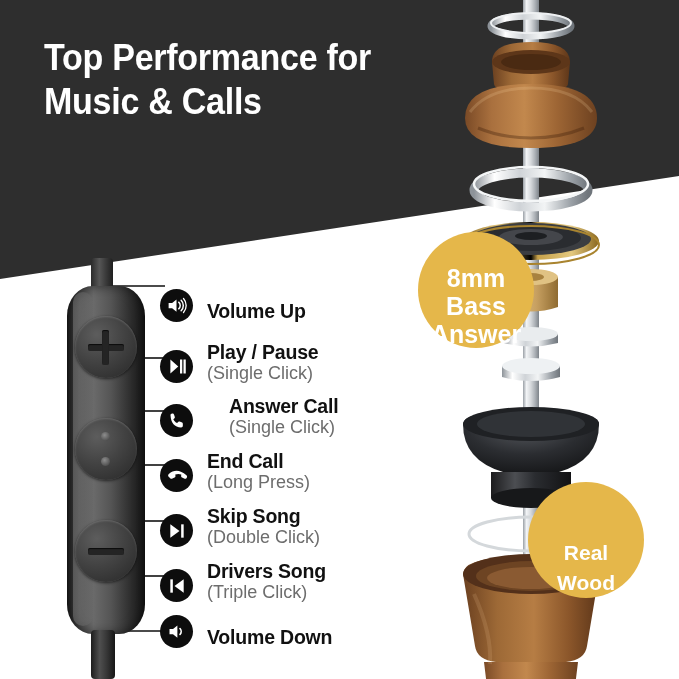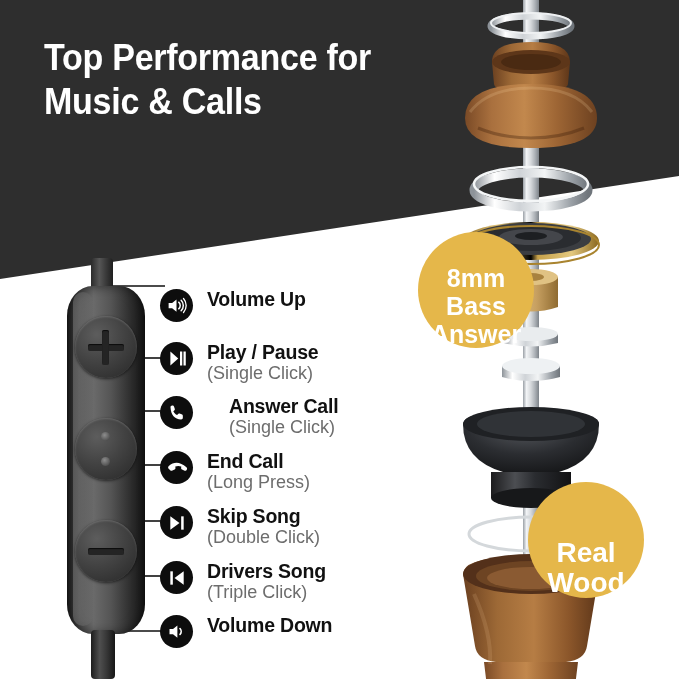--- a/index.html
+++ b/index.html
@@ -79,21 +79,21 @@
     position:absolute;left:39px;top:372px;width:24px;height:49px;
     background:linear-gradient(90deg,#1d1d1d 0%,#4f4f4f 36%,#363636 66%,#161616 100%);
     border-radius:4px;
   }
 
   
   .lines{position:absolute;left:0;top:0;width:679px;height:679px;z-index:5;pointer-events:none;}
 
   
   .feature{
-    position:absolute;left:160px;display:flex;align-items:flex-start;z-index:7;
+    position:absolute;left:160px;display:flex;align-items:flex-end;z-index:7;
   }
   .ficon{
     width:33px;height:33px;border-radius:50%;
     background:#0d0d0d;flex:0 0 33px;
     display:flex;align-items:center;justify-content:center;
     margin-top:1px;
   }
   .ficon svg{display:block;}
   .ftext{margin-left:14px;}
   .flabel{
@@ -113,21 +113,21 @@
   
   .badge{
     position:absolute;border-radius:50%;
     display:flex;flex-direction:column;align-items:center;justify-content:flex-end;
     color:#ffffff;text-align:center;z-index:9;
     font-family:"Liberation Sans", sans-serif;
     font-weight:bold;
   }
   .badge span{display:block;}
   .badge-a{left:418px;top:232px;width:116px;height:116px;font-size:25px;line-height:28px;}
-  .badge-b{left:528px;top:482px;width:116px;height:116px;font-size:28px;line-height:30px;}
+  .badge-b{left:528px;top:482px;width:116px;height:116px;font-size:21px;line-height:30px;}
 </style>
 </head>
 <body>
 
 <div id="stage">
 
   <svg class="product" style="left:430px;top:-6px;" width="250" height="700" viewBox="0 0 250 700">
     <defs>
       <linearGradient id="rodG" x1="0" y1="0" x2="1" y2="0">
         <stop offset="0%" stop-color="#9aa0a6"></stop>

